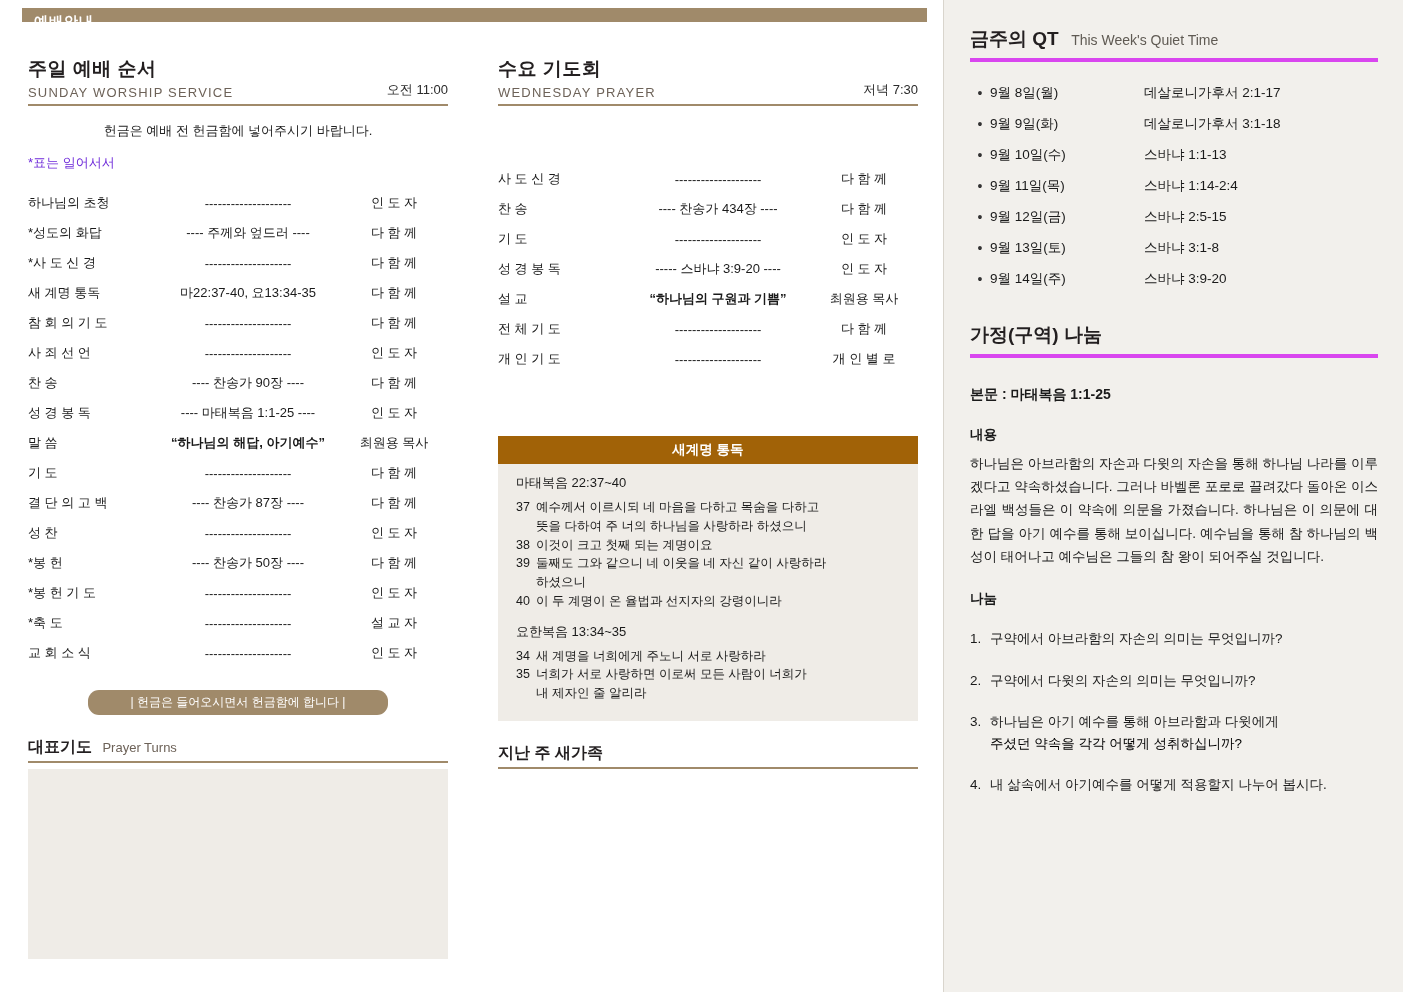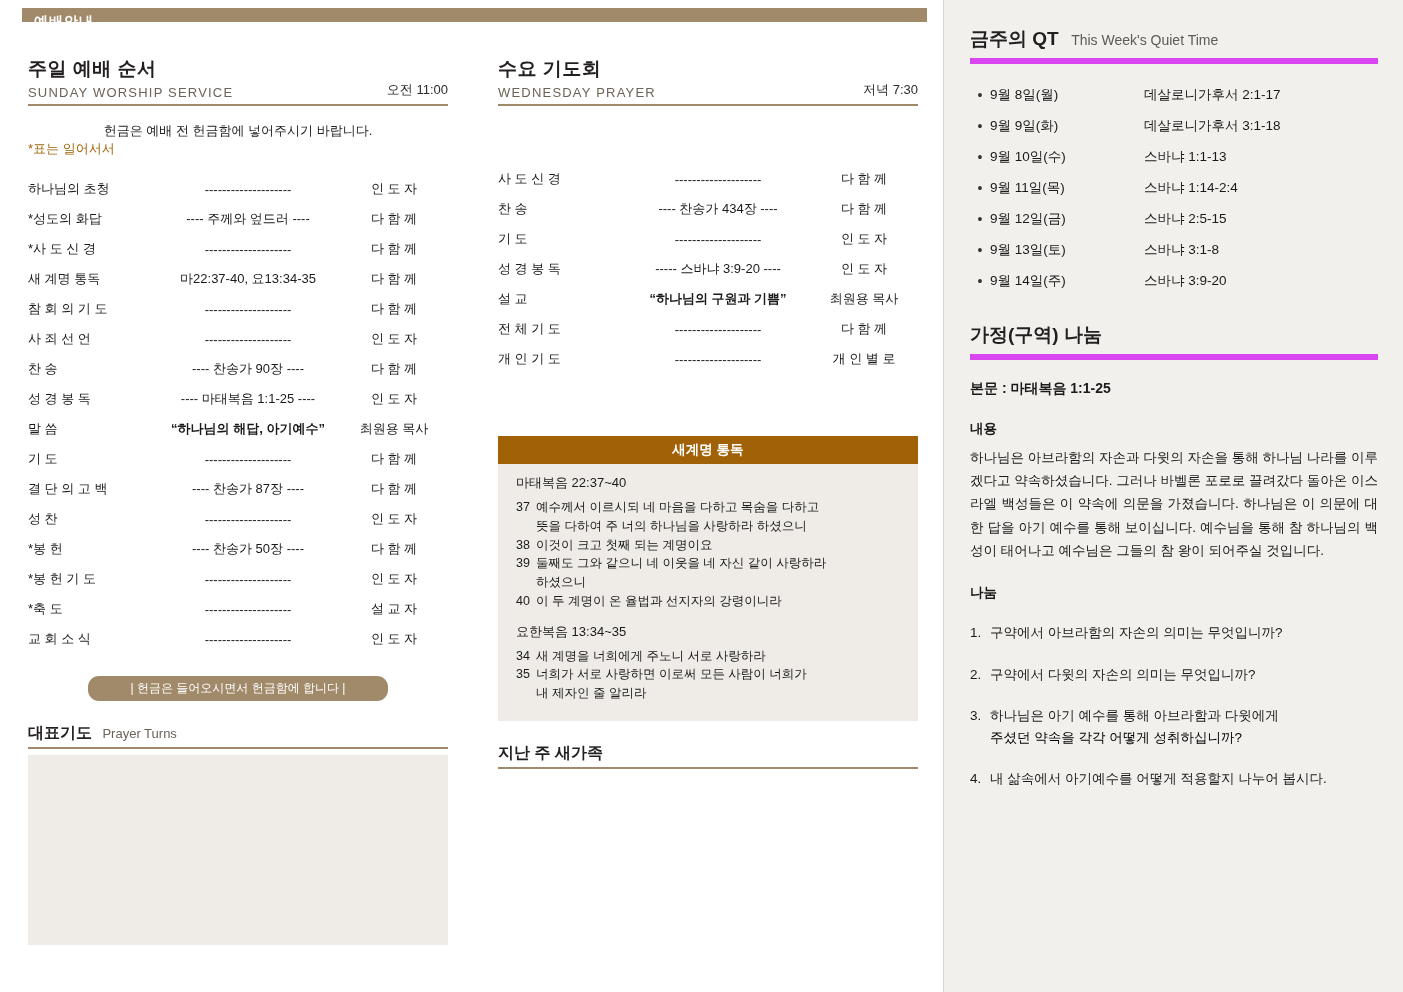--- a/index.html
+++ b/index.html
@@ -46,21 +46,21 @@
   }
   .sec-time {
     position: absolute; right: 0; bottom: 5px;
     font-size: 13px; color: #2b2b2b;
   }
   .note-center {
     text-align: center; font-size: 13px; color: #222;
     margin-top: 16px;
   }
   .note-left {
-    font-size: 13px; color: #a16207; 
+    font-size: 13px; color: #6d28d9; margin-top: 14px;
   }
 
   table.order { width: 100%; border-collapse: collapse; margin-top: 16px; }
   table.order td { font-size: 13px; color: #1a1a1a; padding: 6px 0; vertical-align: middle; }
   td.c-name { width: 128px; }
   td.c-mid  { text-align: center; }
   td.c-who  { width: 108px; text-align: center; }
   .sermon { font-weight: bold; font-size: 13.5px; color: #1a1a1a; }
 
   .offering-pill {
@@ -109,42 +109,42 @@
   #right-pane {
     position: absolute;
     left: 943px; top: 0;
     width: 460px; height: 992px;
     background: #f2f0ec;
     border-left: 1px solid #d9d5cd;
   }
   .r-title-wrap {
     position: relative;
     margin: 0 26px;
-    border-bottom: 6px solid #d946ef;
+    border-bottom: 4px solid #d946ef;
     padding-bottom: 6px;
   }
   .r-title-ko { font-size: 19px; font-weight: bold; color: #231f20; }
   .r-title-en { font-size: 14px; color: #5f5a53; margin-left: 8px; }
   #qt-block { position: absolute; left: 0; top: 26px; width: 460px; }
   ul.qt-list { list-style: none; margin: 22px 0 0 0; padding: 0 26px; }
   ul.qt-list li {
     display: flex; align-items: center;
     font-size: 13.5px; color: #1a1a1a;
     margin-bottom: 13px;
   }
   .bullet {
     width: 20px; flex: none; text-align: center;
     font-size: 14px; color: #333;
   }
   .qt-date { width: 118px; flex: none; }
   .qt-ref { flex: 1; padding-left: 36px; }
 
   #share-block { position: absolute; left: 0; top: 322px; width: 460px; }
   .share-body { padding: 0 26px; }
-  .share-key { font-size: 14px; font-weight: bold; color: #1a1a1a; margin-top: 20px; }
+  .share-key { font-size: 14px; font-weight: bold; color: #1a1a1a; margin-top: 28px; }
   .share-label { font-size: 13.5px; font-weight: bold; color: #1a1a1a; margin-top: 22px; }
   .share-par {
     font-size: 13.5px; color: #1a1a1a; line-height: 1.72;
     margin-top: 8px; text-align: justify;
   }
   .q-item { font-size: 13.5px; color: #1a1a1a; line-height: 1.6; margin-top: 20px; display: flex; }
   .q-no { width: 20px; flex: none; }
   .q-tx { flex: 1; }
   .q-sub { margin-left: 20px; }
 </style>

